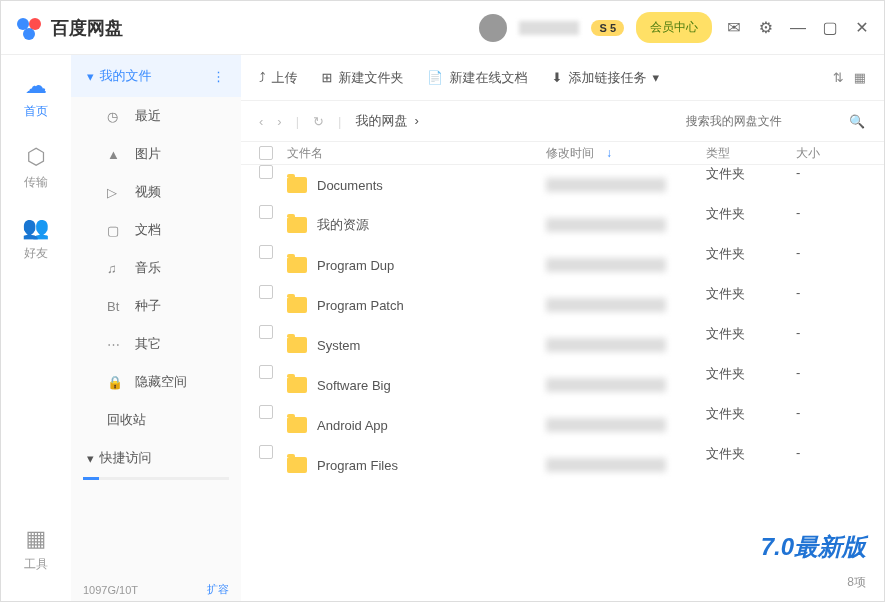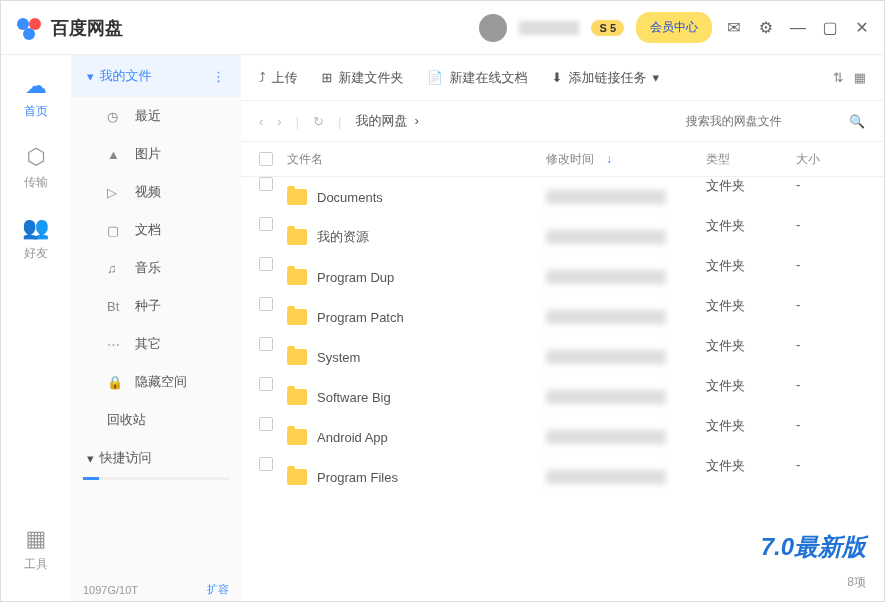--- a/index.html
+++ b/index.html
@@ -4,21 +4,21 @@
 <style>
 *{margin:0;padding:0;box-sizing:border-box;font-family:"Microsoft YaHei","PingFang SC",sans-serif}
 body{width:885px;height:602px;background:#fff;border:1px solid #ddd;overflow:hidden;position:relative}
 .titlebar{height:54px;display:flex;align-items:center;padding:0 12px;border-bottom:1px solid #eee}
 .logo{display:flex;align-items:center;gap:6px}
 .logo-text{font-size:18px;font-weight:bold;color:#333}
 .titlebar-right{margin-left:auto;display:flex;align-items:center;gap:12px}
 .avatar{width:28px;height:28px;border-radius:50%;background:#999}
 .username-blur{width:60px;height:14px;background:#ddd;filter:blur(2px)}
 .svip-badge{background:#ffd966;color:#333;font-size:11px;padding:2px 8px;border-radius:10px;font-weight:bold}
-.vip-btn{background:#ffe066;color:#1d4ed8;font-size:12px;padding:7px 14px;border-radius:14px;border:none;cursor:pointer}
+.vip-btn{background:#ffe066;color:#4d7c0f;font-size:12px;padding:7px 14px;border-radius:14px;border:none;cursor:pointer}
 .icon-btn{width:20px;height:20px;display:flex;align-items:center;justify-content:center;cursor:pointer;color:#666}
 .win-btn{width:20px;cursor:pointer;color:#666;font-size:16px;text-align:center}
 .main{display:flex;height:548px}
 .leftbar{width:70px;display:flex;flex-direction:column;align-items:center;padding-top:18px;gap:24px}
 .lb-item{display:flex;flex-direction:column;align-items:center;gap:4px;cursor:pointer;color:#999}
 .lb-item.active{color:#3b8cff}
 .lb-item .ico{font-size:22px}
 .lb-item .lbl{font-size:12px}
 .lb-item.tools{margin-top:auto;margin-bottom:30px}
 .sidebar{width:170px;background:#fafafa;display:flex;flex-direction:column;position:relative}
@@ -35,21 +35,21 @@
 .sb-progress{height:3px;background:#eee;margin:0 12px}
 .sb-progress-fill{height:100%;width:11%;background:#3b8cff}
 .content{flex:1;display:flex;flex-direction:column}
 .toolbar{height:46px;display:flex;align-items:center;padding:0 18px;gap:24px;font-size:13px;color:#555;border-bottom:1px solid #f0f0f0}
 .tb-btn{display:flex;align-items:center;gap:6px;cursor:pointer}
 .tb-right{margin-left:auto;display:flex;gap:10px;color:#888}
 .navbar{height:40px;display:flex;align-items:center;padding:0 18px;gap:14px;font-size:13px;color:#666}
 .nav-btn{cursor:pointer;color:#bbb}
 .breadcrumb{color:#555}
 .search-box{margin-left:auto;border:none;outline:none;font-size:12px;color:#999;width:150px}
-.table-head{height:36px;display:flex;align-items:center;padding:0 18px;font-size:12px;color:#888;border-bottom:1px solid #f0f0f0;border-top:1px solid #f0f0f0}
+.table-head{height:24px;display:flex;align-items:center;padding:0 18px;font-size:12px;color:#888;border-bottom:1px solid #f0f0f0;border-top:1px solid #f0f0f0}
 .col-check{width:28px}
 .col-name{flex:1}
 .col-time{width:160px;display:flex;align-items:center;gap:12px}
 .col-type{width:90px}
 .col-size{width:70px}
 .file-list{flex:1;overflow:auto}
 .file-row{height:40px;display:flex;padding:0 18px;font-size:13px;color:#555}
 .folder-ico{width:20px;height:16px;background:#ffd04d;border-radius:2px;margin-right:10px;position:relative}
 .folder-ico:before{content:"";position:absolute;top:-3px;left:0;width:8px;height:3px;background:#ffd04d;border-radius:2px 2px 0 0}
 .checkbox{width:14px;height:14px;border:1px solid #ccc;border-radius:2px}

